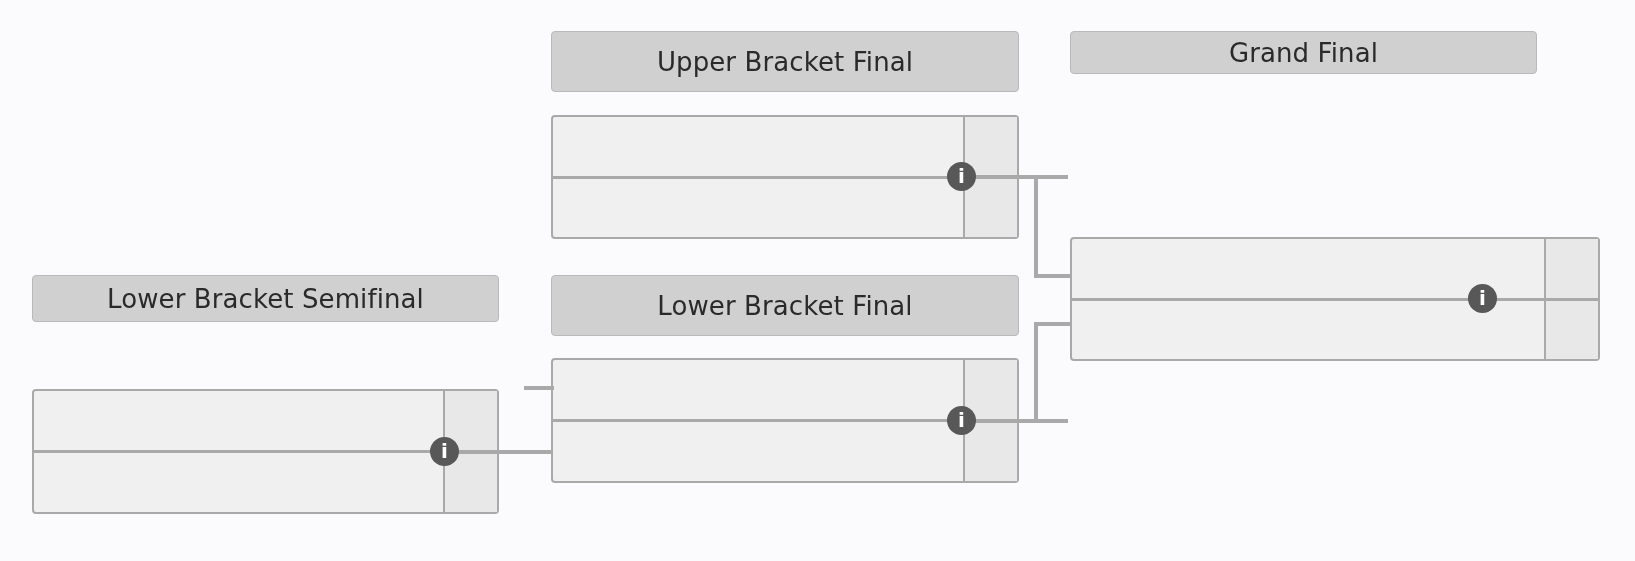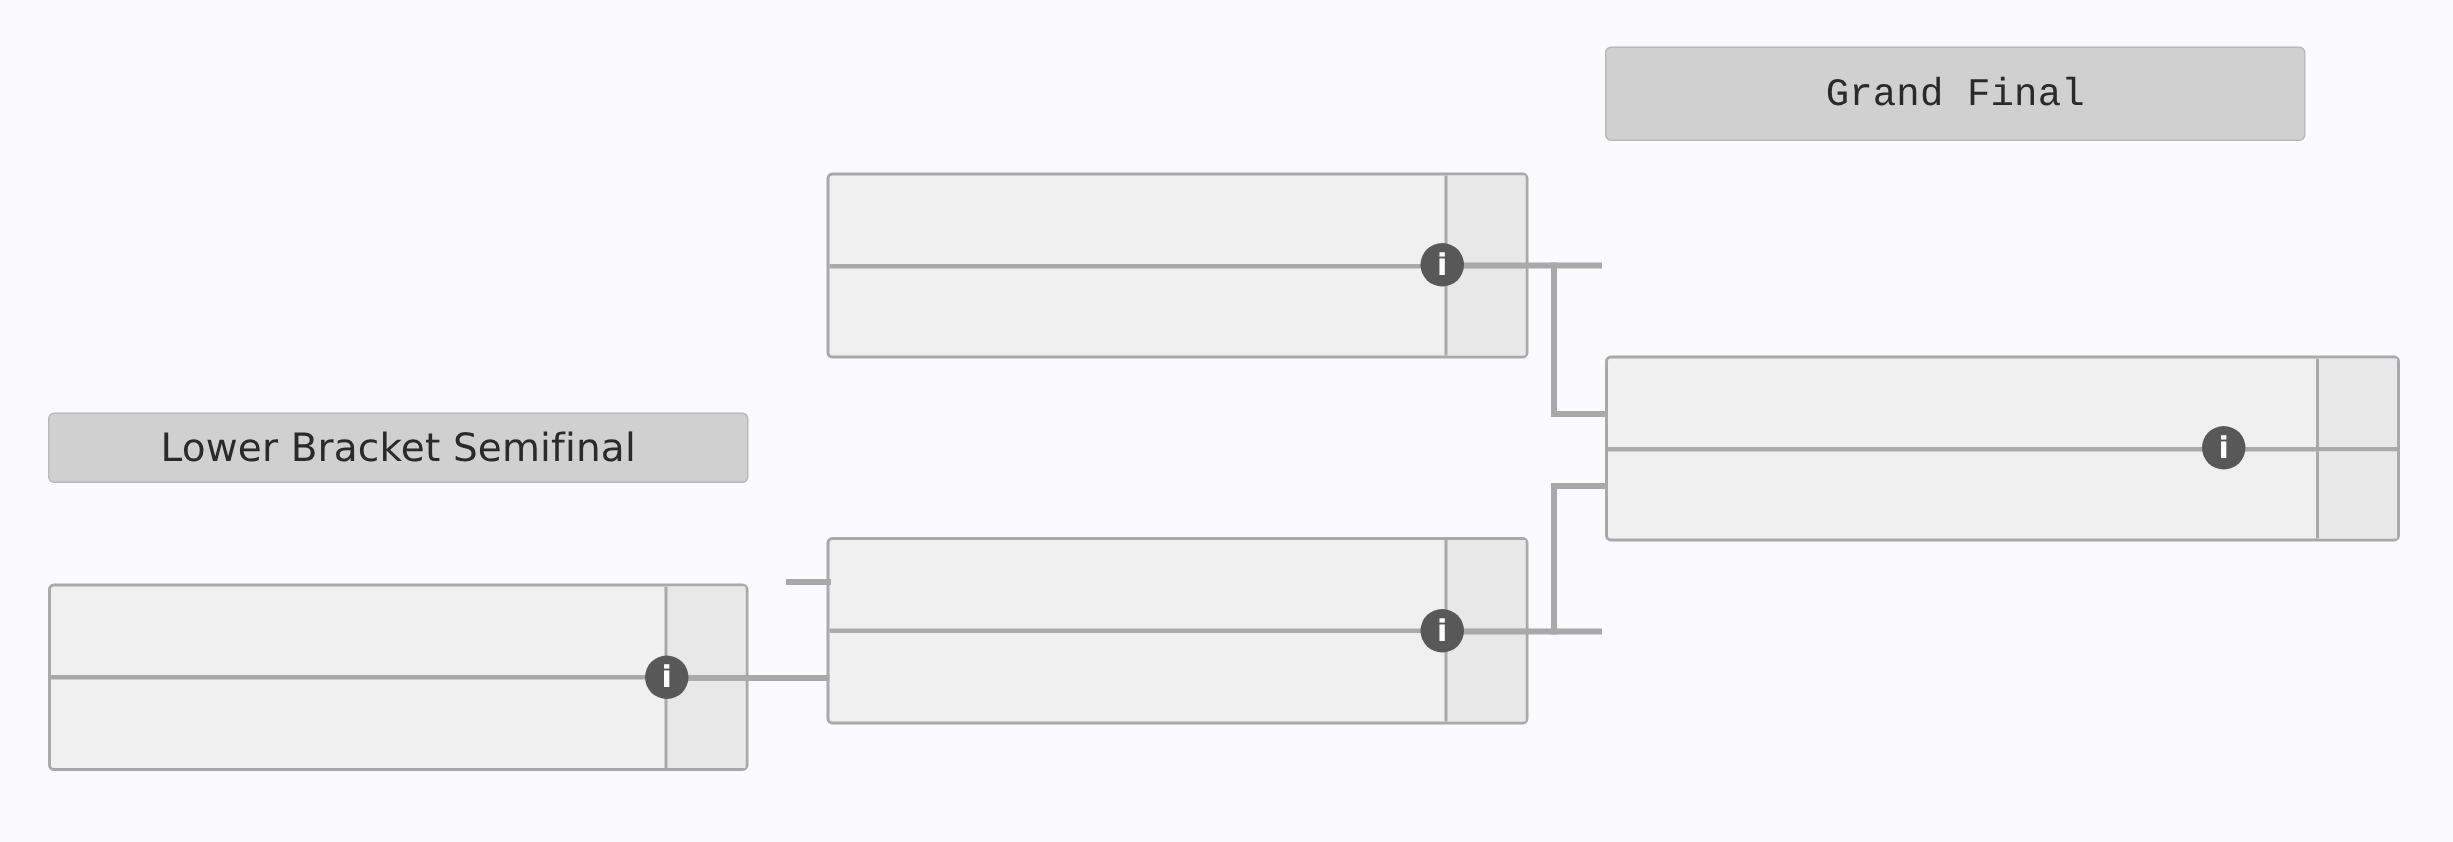--- a/index.html
+++ b/index.html
@@ -109,29 +109,35 @@
     z-index: 5;
   }
   .conn-h { height: 4px; }
   .conn-v { width: 4px; }
 </style>
 </head>
 <body>
 
 <div id="bracket-root">
 
-
-  <div class="round-header" style="left:1070px; top:31px; width:467px; height:63px;font-family:Liberation Mono, monospace;">
+  <div class="round-header" style="left:551px; top:31px; width:468px; height:61px;">
+    <span>Upper Bracket Final</span>
+  </div>
+
+  <div class="round-header" style="left:1070px; top:31px; width:467px; height:43px;">
     <span>Grand Final</span>
   </div>
 
   <div class="round-header" style="left:32px; top:275px; width:467px; height:47px;">
     <span>Lower Bracket Semifinal</span>
   </div>
 
+  <div class="round-header" style="left:551px; top:275px; width:468px; height:61px;">
+    <span>Lower Bracket Final</span>
+  </div>
 
   <div class="conn conn-h" style="left:963px; top:175px; width:105px;"></div>
   <div class="conn conn-v" style="left:1034px; top:175px; height:101px;"></div>
   <div class="conn conn-h" style="left:1034px; top:274px; width:38px;"></div>
 
   <div class="conn conn-h" style="left:963px; top:419px; width:105px;"></div>
   <div class="conn conn-v" style="left:1034px; top:322px; height:101px;"></div>
   <div class="conn conn-h" style="left:1034px; top:322px; width:38px;"></div>
 
   <div class="conn conn-h" style="left:444px; top:450px; width:109px;"></div>

